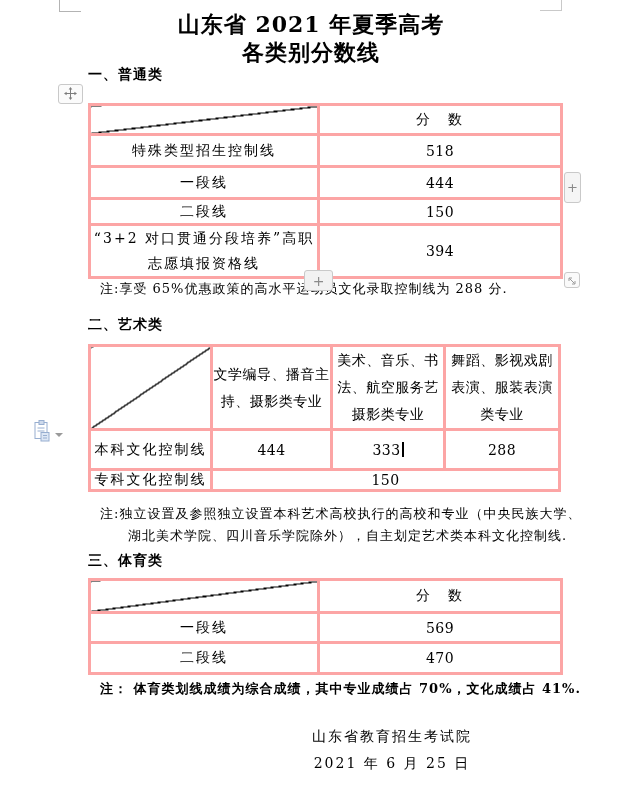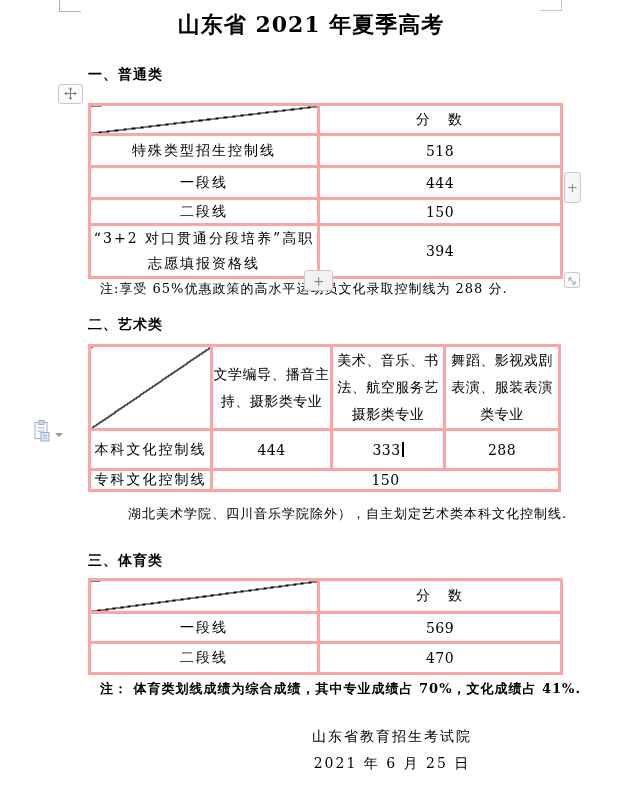--- a/index.html
+++ b/index.html
@@ -53,20 +53,21 @@
 </head>
 <body>
 
 <div class="page">
 
   <div class="crop tl"></div>
   <div class="crop tr"></div>
 
   <div class="title">
     <div>山东省 2021 年夏季高考</div>
+    <div>各类别分数线</div>
   </div>
 
   <div class="sec-heading" style="top:66px;">一、普通类</div>
 
   <table style="top:103px;width:472px;">
     <colgroup>
         <col style="width:229px">
         <col style="width:243px">
       </colgroup>
     <tbody>
@@ -132,20 +133,21 @@
       <td class="num">288</td>
     </tr>
     <tr style="height:20px;">
       <td>专科文化控制线</td>
       <td class="num" colspan="3">150</td>
     </tr>
   </tbody>
     </table>
 
   <div class="note" style="top:503px;">
+    <div>注:独立设置及参照独立设置本科艺术高校执行的高校和专业（中央民族大学、</div>
     <div style="padding-left:28px;">湖北美术学院、四川音乐学院除外），自主划定艺术类本科文化控制线.</div>
   </div>
 
   <div class="sec-heading" style="top:552px;">三、体育类</div>
 
   <table style="top:578px;width:472px;">
     <colgroup>
         <col style="width:229px">
         <col style="width:243px">
       </colgroup>

